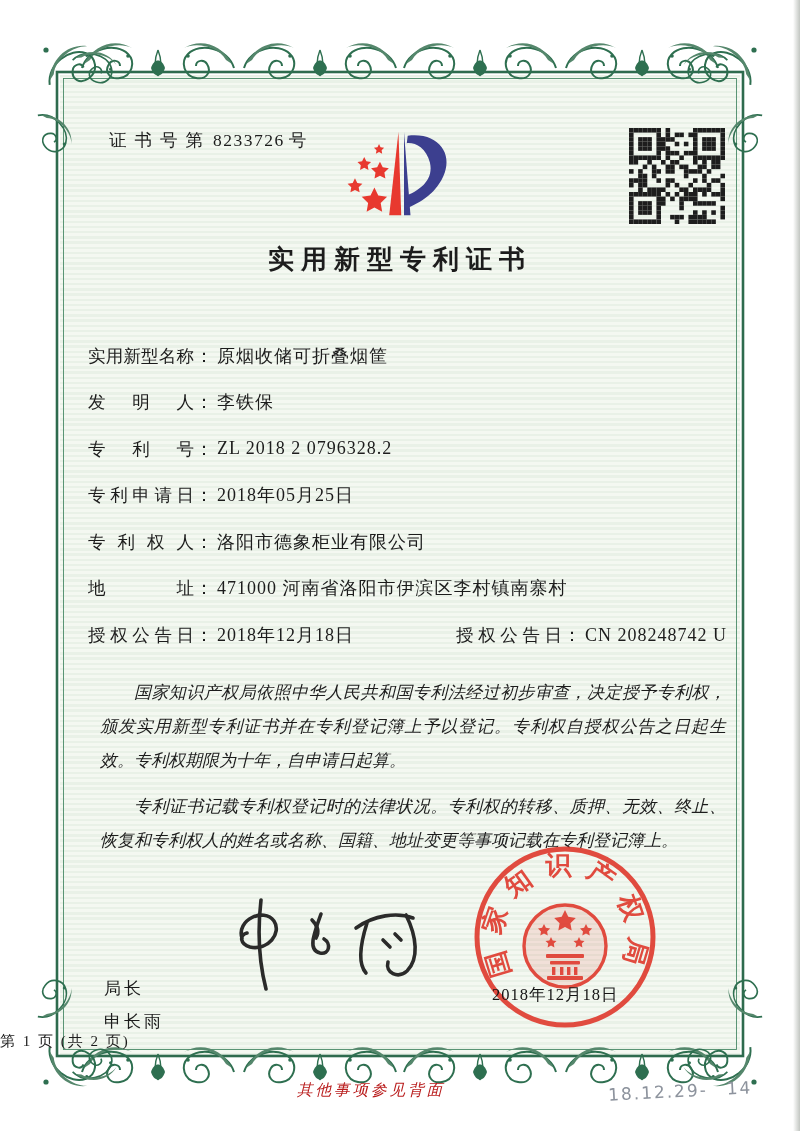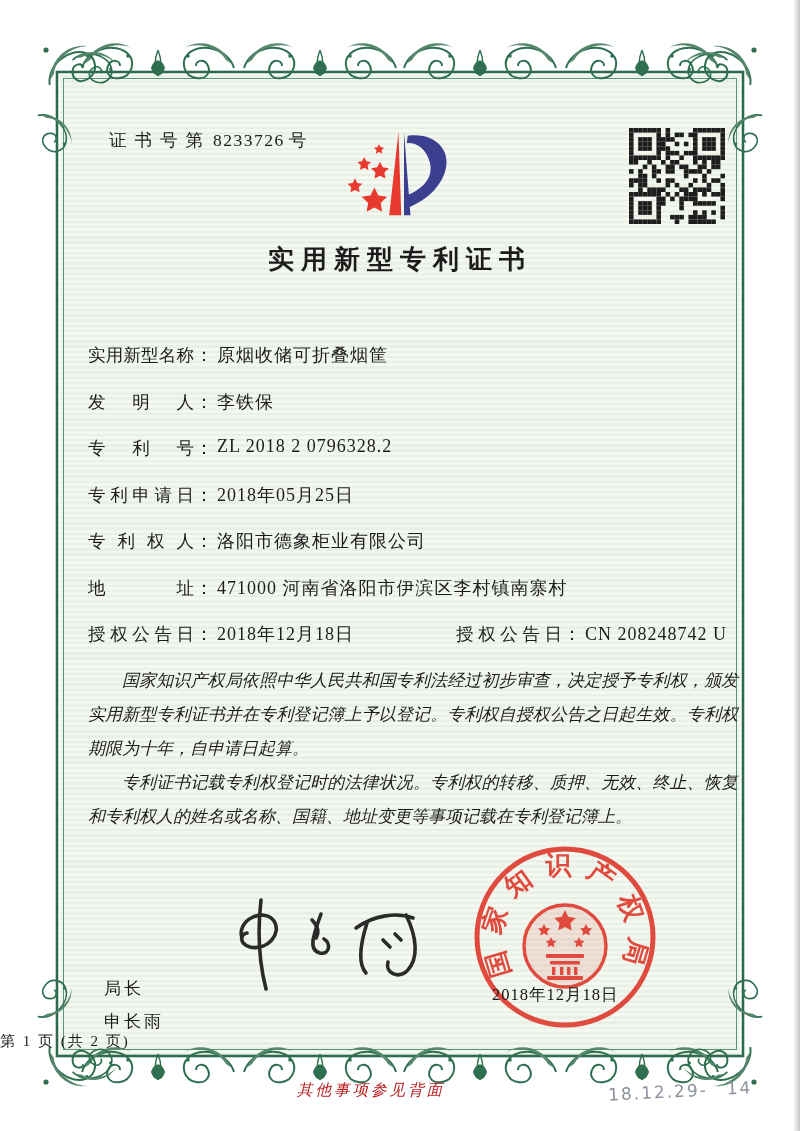--- a/index.html
+++ b/index.html
@@ -25,30 +25,30 @@
   .cert-no .suf{letter-spacing:0;padding-left:4px;}
 
   .logo{position:absolute;left:330px;top:126px;width:148px;height:112px;}
   .qr{position:absolute;left:629px;top:128px;width:96px;height:96px;}
   .qr svg{width:96px;height:96px;}
 
   .title{position:absolute;left:0;top:242px;width:800px;text-align:center;
     font-size:26px;font-weight:bold;letter-spacing:7px;}
 
   .fields{position:absolute;left:88px;top:343px;display:flex;flex-direction:column;gap:21.5px;}
-  .frow{display:flex;align-items:flex-start;font-size:18px;height:25px;white-space:nowrap;}
+  .frow{display:flex;align-items:center;font-size:18px;height:25px;white-space:nowrap;}
   .f-label{display:inline-block;width:106px;font-size:17.5px;
     text-align:justify;text-align-last:justify;}
   .f-colon{padding:0 4px 0 1px;}
   .f-value{letter-spacing:1px;}
   .grant-pair1{display:inline-flex;align-items:baseline;width:368px;}
 
   .paras{position:absolute;left:88px;top:664px;width:650px;
     font-size:17px;line-height:34px;text-align:justify;font-style:italic;}
-  .paras p{margin:0;text-indent:2em;}
+  .paras p{margin:12px;text-indent:2em;}
 
   .officer{position:absolute;left:104px;top:972px;font-size:17px;letter-spacing:3px;line-height:33px;}
   .sig{position:absolute;left:216px;top:892px;width:210px;height:108px;}
 
   .seal{position:absolute;left:468px;top:840px;width:194px;height:194px;}
   .seal-date{position:absolute;left:492px;top:984px;font-size:16.5px;letter-spacing:1px;color:#141414;}
 
   .page-info{position:absolute;left:0;top:1032px;width:712px;
     font-size:15px;letter-spacing:2px;}
 

